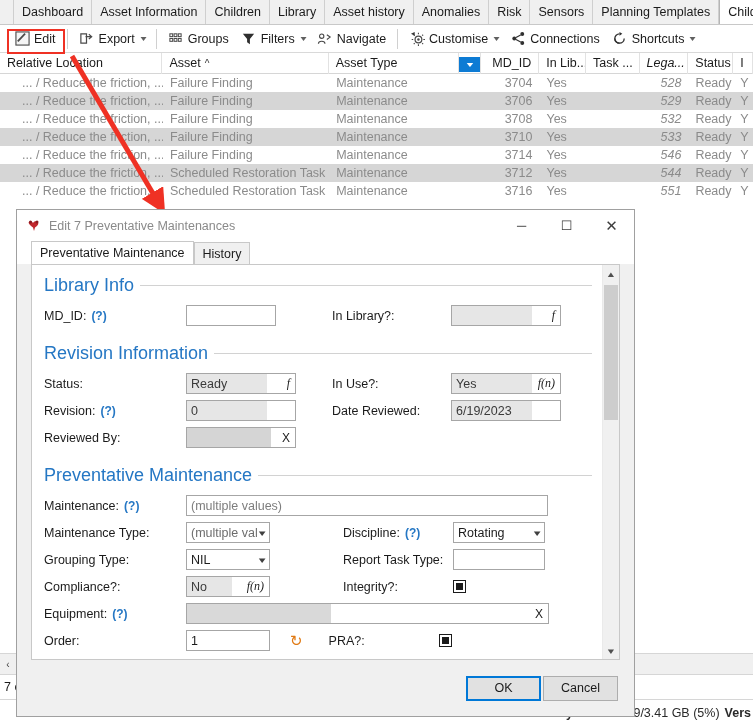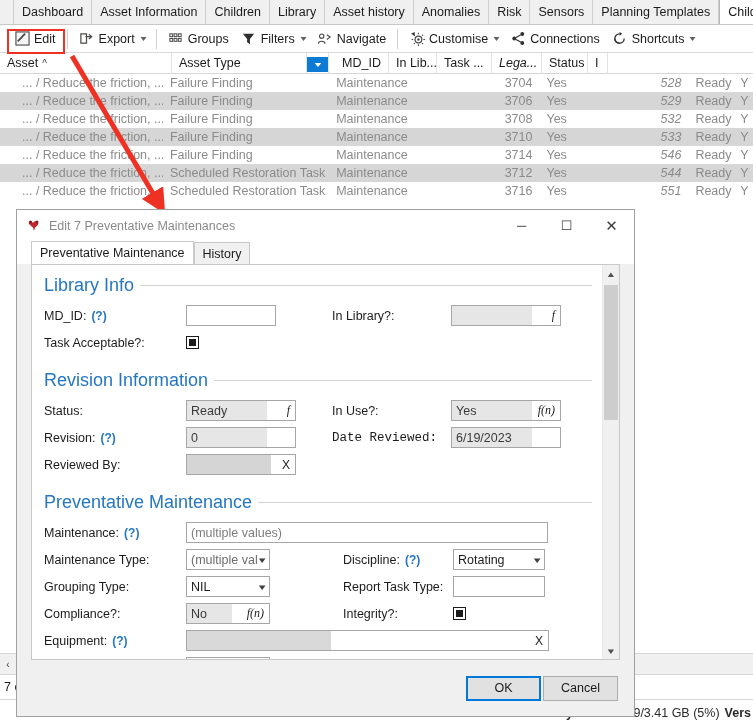--- a/index.html
+++ b/index.html
@@ -614,20 +614,21 @@
           </svg>
       </span>
       <span>Shortcuts</span>
       <span class="tb-caret">▾</span>
     </div>
   </div>
 
   <div id="grid-wrap">
 
     <div id="grid-header">
+      <div class="gh-cell col-loc"><span>Relative Location</span></div>
       <div class="gh-cell col-asset"><span>Asset</span><span class="gh-sortmark">^</span></div>
       <div class="gh-cell col-type"><span>Asset Type</span></div>
       <div class="gh-cell col-blue"><span class="gh-bluebox">▾</span></div>
       <div class="gh-cell col-mdid num"><span>MD_ID</span></div>
       <div class="gh-cell col-inlib"><span>In Lib...</span></div>
       <div class="gh-cell col-task"><span>Task ...</span></div>
       <div class="gh-cell col-lega num"><span>Lega...</span></div>
       <div class="gh-cell col-status"><span>Status</span></div>
       <div class="gh-cell col-last"><span>I</span></div>
     </div>
@@ -773,26 +774,20 @@
           </div>
           <div class="flabel lcol-r" style="margin-left:56px;">
             <span>In Library?:</span>
           </div>
           <div class="ibox part-read" style="width:110px;">
             <span></span>
             <span class="sfx italic">f</span>
           </div>
         </div>
 
-        <div class="frow">
-          <div class="flabel lcol">
-            <span>Task Acceptable?:</span>
-          </div>
-          <div class="chk"></div>
-        </div>
 
         <div class="grp" style="margin-top:14px;">
           <span class="grp-label">Revision Information</span>
           <span class="grp-line"></span>
         </div>
 
         <div class="frow">
           <div class="flabel lcol">
             <span>Status:</span>
           </div>
@@ -810,21 +805,21 @@
         </div>
 
         <div class="frow">
           <div class="flabel lcol">
             <span>Revision:</span>
             <span class="qmark">(?)</span>
           </div>
           <div class="ibox part-read" style="width:110px;">
             <span class="grey-val">0</span>
           </div>
-          <div class="flabel lcol-r" style="margin-left:36px;font-family:Liberation Mono, monospace;">
+          <div class="flabel lcol-r" style="margin-left:36px;">
             <span>Date Reviewed:</span>
           </div>
           <div class="ibox part-read" style="width:110px;">
             <span class="grey-val">6/19/2023</span>
           </div>
         </div>
 
         <div class="frow">
           <div class="flabel lcol">
             <span>Reviewed By:</span>

